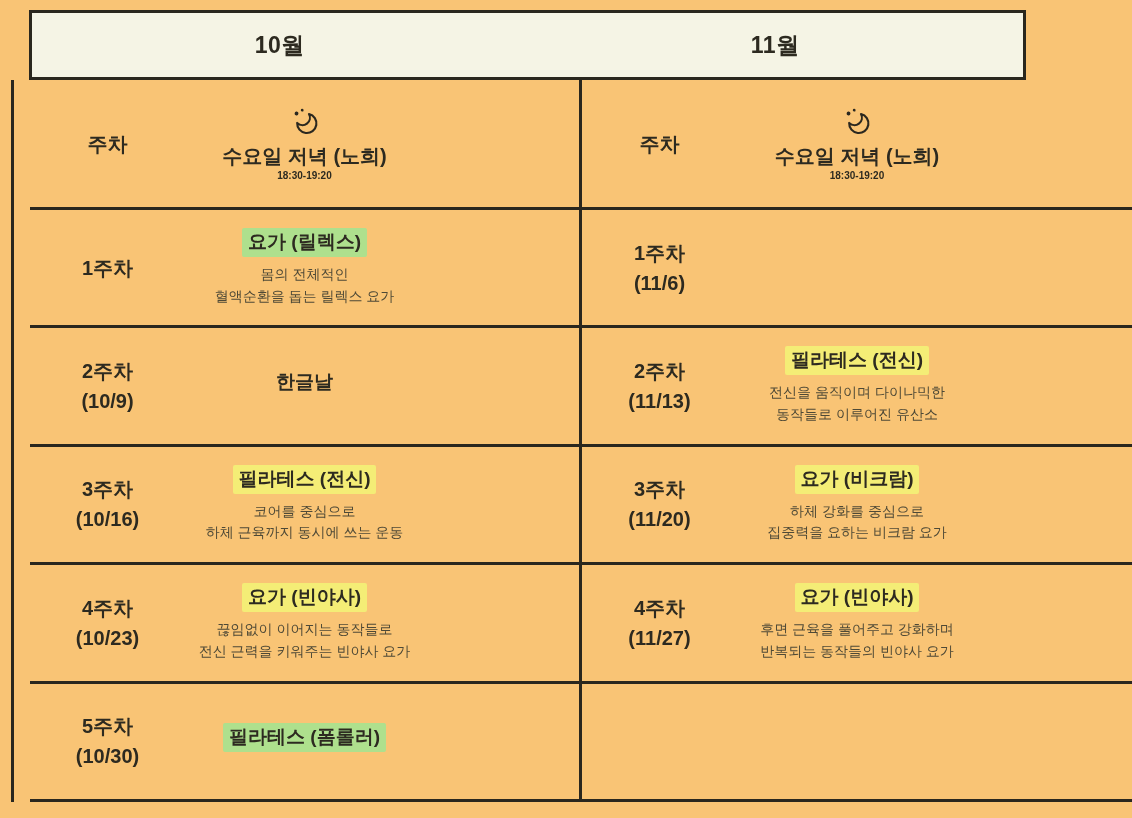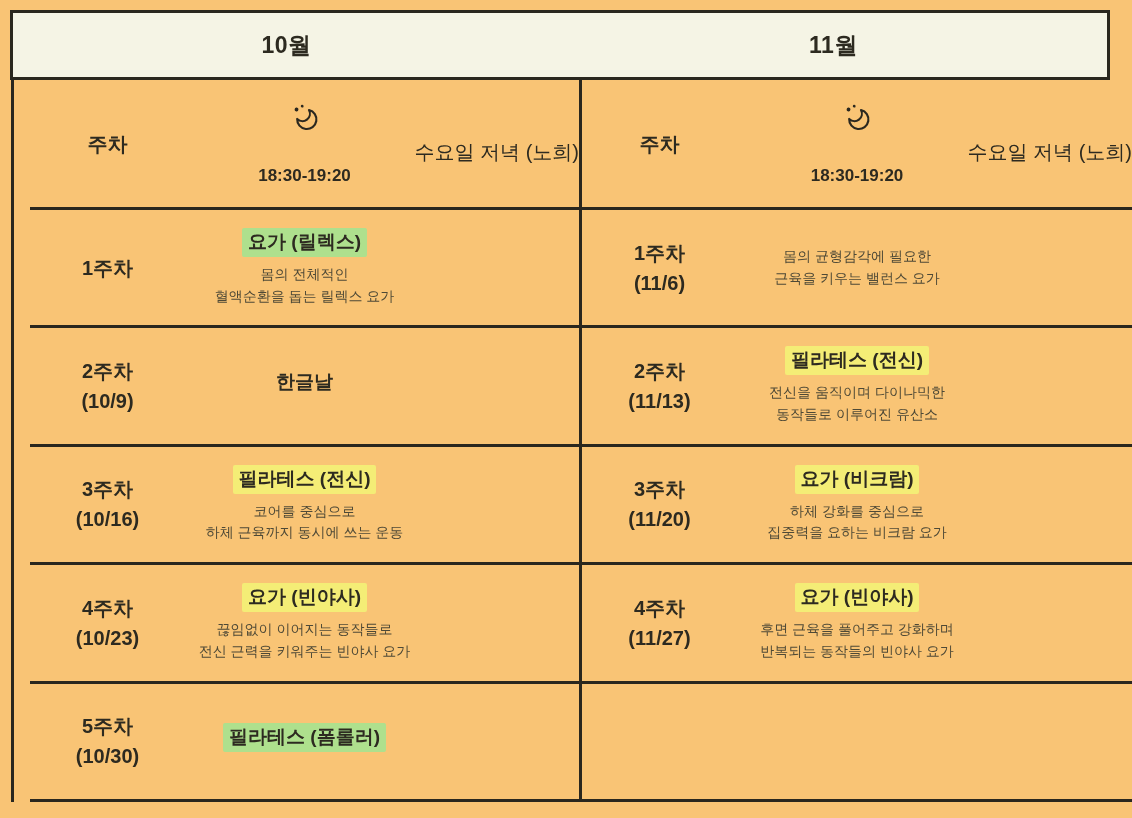--- a/index.html
+++ b/index.html
@@ -16,21 +16,21 @@
   body{
     background:var(--bg);
     font-family:"Liberation Sans","DejaVu Sans",sans-serif;
     color:var(--ink);
     overflow:hidden;
   }
   .sheet{position:relative;width:1132px;height:818px;}
 
   
   .band{
-    position:absolute;left:10px;top:10px;width:1100px;height:70px;
+    position:absolute;left:29px;top:10px;width:997px;height:70px;
     background:var(--band-bg);
     border:3px solid var(--border);
     display:flex;
   }
   .half-label{
     flex:1;display:flex;align-items:center;justify-content:center;
     font-size:23px;font-weight:700;letter-spacing:0.5px;
   }
 
   
@@ -55,22 +55,22 @@
 
   .week-cell{
     position:absolute;left:0;top:50%;transform:translateY(-50%);
     width:155px;text-align:center;
     font-weight:700;font-size:20px;line-height:1.5;color:var(--ink);
   }
   .content-cell{width:100%;text-align:center;}
 
   
   .moon{display:block;margin:0 auto 7px auto;width:30px;height:30px;}
-  .session-title{font-size:20px;font-weight:400;color:var(--ink);text-align:right;}
-  .session-time{font-size:17px;font-weight:600;margin-top:0;color:var(--ink);}
+  .session-title{font-size:20px;font-weight:700;color:var(--ink);}
+  .session-time{font-size:10px;font-weight:600;margin-top:0;color:var(--ink);}
 
   
   .class-title-row{margin-bottom:7px;min-height:4px;}
   .class-title{
     display:inline-block;
     font-size:19px;font-weight:700;color:var(--ink);
     padding:1px 6px 2px 6px;border-radius:2px;
   }
   .class-title.hl-green{background:var(--hl-green);}
   .class-title.hl-yellow{background:var(--hl-yellow);}
@@ -129,24 +129,20 @@
               <div>혈액순환을 돕는 릴렉스 요가</div>
             </div>
     </div>
   </div>
         <div class="half">
     <div class="week-cell">
       <div>1주차</div>
       <div>(11/6)</div>
     </div>
     <div class="content-cell">
-      <div class="class-desc">
-              <div>몸의 균형감각에 필요한</div>
-              <div>근육을 키우는 밸런스 요가</div>
-            </div>
     </div>
   </div>
       </div>
       <div class="t-row">
         <div class="half left">
     <div class="week-cell">
       <div>2주차</div>
       <div>(10/9)</div>
     </div>
     <div class="content-cell">

